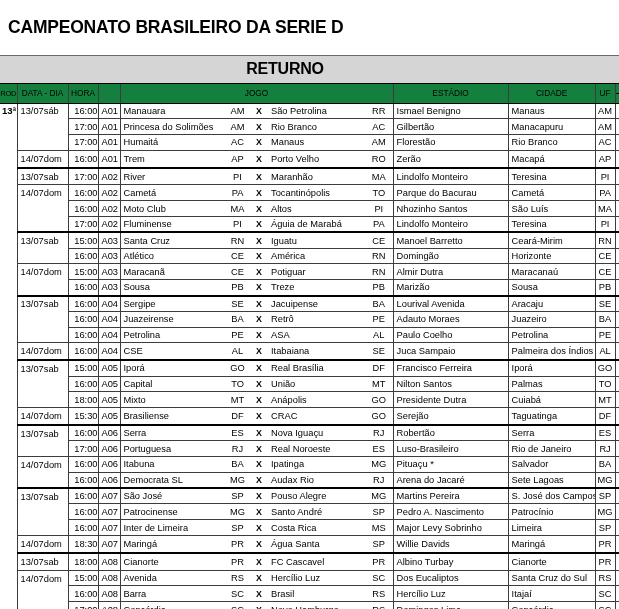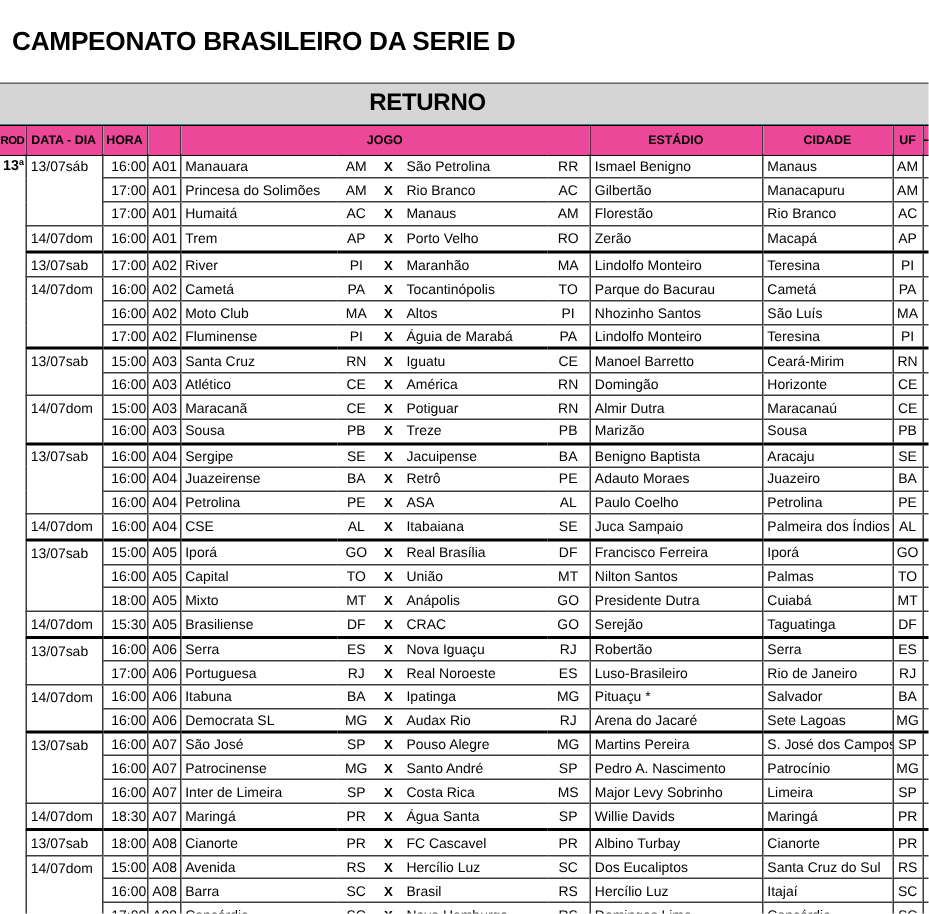--- a/index.html
+++ b/index.html
@@ -21,21 +21,21 @@
   .band-text {
     width: 534px; text-align: center; font-weight: bold; font-size: 16px;
     line-height: 26px; letter-spacing: -0.2px; margin-left: 18px;
   }
   table {
     position: absolute; left: 0; top: 84px; width: 623px;
     border-collapse: collapse; table-layout: fixed;
   }
   thead tr { height: 19px; }
   thead th {
-    background: #ec4899; font-weight: bold; font-size: 8.3px;
+    background: #15803d; font-weight: normal; font-size: 8.3px;
     padding: 0; white-space: nowrap; overflow: hidden;
     border-bottom: 1.2px solid #000; text-align: center; position: relative; margin-top: 36px;
   }
   thead th.c-rod { font-size: 7.6px; letter-spacing: -0.3px; }
   tbody tr { height: 15.8px; }
   tbody td {
     font-size: 9.3px; padding: 0 2px; white-space: nowrap; overflow: hidden;
     border-top: 1px solid #3c3c3c; vertical-align: middle; background: #fff;
   }
   tbody tr.thick td { border-top: 2px solid #000; }
@@ -302,21 +302,21 @@
             <span>sab</span>
           </div>
         </td>
         <td class="c-hora vr">16:00</td>
         <td class="c-code vr">A04</td>
         <td class="c-t1">Sergipe</td>
         <td class="c-uf1">SE</td>
         <td class="c-x">X</td>
         <td class="c-t2">Jacuipense</td>
         <td class="c-uf2 vr">BA</td>
-        <td class="c-est vr">Benigno Baptista</td>
+        <td class="c-est vr">Lourival Avenida</td>
         <td class="c-cid vr">Aracaju</td>
         <td class="c-uf vr">SE</td>
         <td class="c-next"></td>
       </tr>
       <tr>
         <td class="c-hora vr">16:00</td>
         <td class="c-code vr">A04</td>
         <td class="c-t1">Juazeirense</td>
         <td class="c-uf1">BA</td>
         <td class="c-x">X</td>

